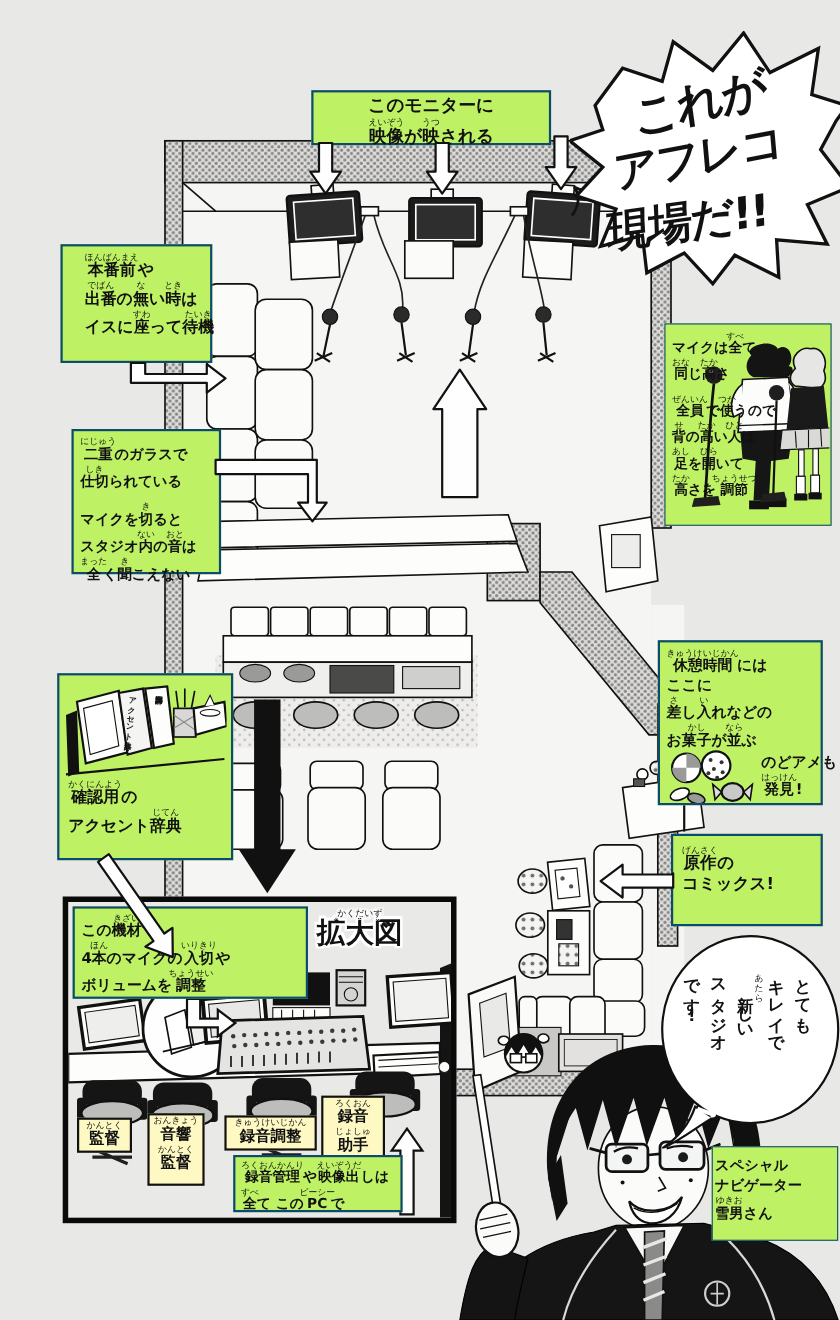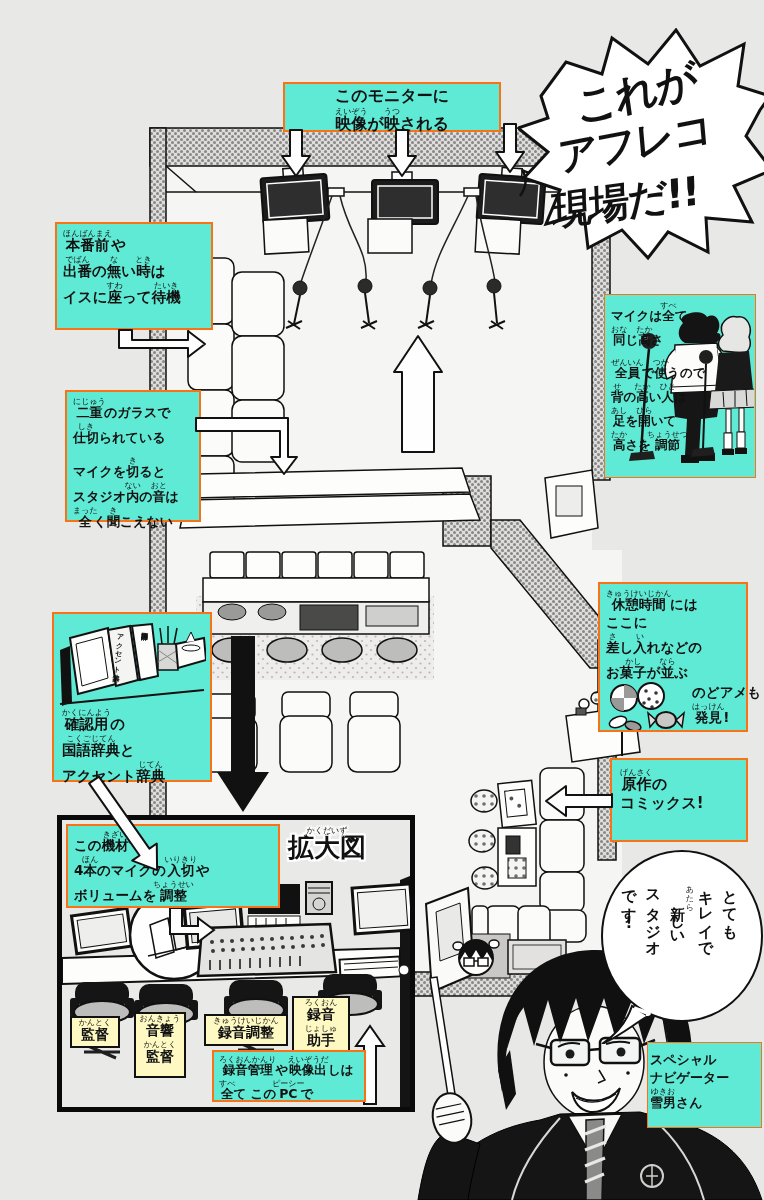--- a/index.html
+++ b/index.html
@@ -1,20 +1,20 @@
 <!DOCTYPE html>
 <html><head>
 <meta charset="utf-8">
 <style>
   html,body{margin:0;padding:0;}
   #page{position:relative;width:764px;height:1200px;background:#e8e8e6;overflow:hidden;
         font-family:"DejaVu Sans",sans-serif;color:#111;}
   svg{display:block;}
   .abs{position:absolute;}
-  .note{position:absolute;background:#5eead4;border:2px solid #f97316;box-sizing:border-box;
+  .note{position:absolute;background:#bef264;border:2px solid #0c4a6e;box-sizing:border-box;
         font-weight:700;color:#111;}
   .rline{white-space:nowrap;}
   .rline.blank{height:9px;line-height:9px;font-size:9px;}
   ruby{ruby-align:center;}
   rt{font-size:8px;font-weight:400;letter-spacing:0;}
   .vtext{writing-mode:vertical-rl;text-orientation:upright;}
   .burst-line{position:absolute;font-weight:900;letter-spacing:-2px;white-space:nowrap;
               transform-origin:left center;color:#111;}
   .inset-label{position:absolute;font-weight:900;
                text-shadow:-2px 0 #fff,2px 0 #fff,0 -2px #fff,0 2px #fff,-2px -2px #fff,2px 2px #fff,-2px 2px #fff,2px -2px #fff;}
@@ -250,21 +250,21 @@
     <div class="burst-line" style="left:58px;top:52px;font-size:42px;transform:rotate(-14deg) skewX(-6deg)">これが</div>
     <div class="burst-line" style="left:40px;top:102px;font-size:40px;transform:rotate(-11deg) skewX(-6deg)">アフレコ</div>
     <div class="burst-line" style="left:34px;top:156px;font-size:40px;transform:rotate(-8deg) skewX(-6deg)">現場だ!!</div>
   </div>
 
   <div class="note" style="left:283px;top:82px;width:218px;height:50px;z-index:5;font-size:16px;text-align:center;padding:2px 0">
       <div class="rline">このモニターに</div>
       <div class="rline"><ruby>映像<rt>えいぞう</rt></ruby>が<ruby>映<rt>うつ</rt></ruby>される</div>
     </div>
 
-  <div class="note" style="left:55px;top:222px;width:158px;height:108px;z-index:5;font-size:14.5px;padding:5px 6px">
+  <div class="note" style="left:55px;top:222px;width:138px;height:108px;z-index:5;font-size:14.5px;padding:5px 20px">
       <div class="rline"><ruby>本番前<rt>ほんばんまえ</rt></ruby>や</div>
       <div class="rline"><ruby>出番<rt>でばん</rt></ruby>の<ruby>無<rt>な</rt></ruby>い<ruby>時<rt>とき</rt></ruby>は</div>
       <div class="rline">イスに<ruby>座<rt>すわ</rt></ruby>って<ruby>待機<rt>たいき</rt></ruby></div>
     </div>
 
   <div class="note" style="left:65px;top:390px;width:136px;height:132px;z-index:5;font-size:13px;padding:5px 6px">
       <div class="rline"><ruby>二重<rt>にじゅう</rt></ruby>のガラスで</div>
       <div class="rline"><ruby>仕切<rt>しき</rt></ruby>られている</div>
       <div class="rline blank">&nbsp;</div>
       <div class="rline">マイクを<ruby>切<rt>き</rt></ruby>ると</div>
@@ -362,21 +362,20 @@
       <line x1="110" y1="27" x2="110" y2="10" stroke="#111" stroke-width="1.5"></line>
       <line x1="116" y1="28" x2="119" y2="12" stroke="#111" stroke-width="1.5"></line>
       <polygon points="118,28 146,22 148,44 120,52" fill="#fdfdfc" stroke="#111" stroke-width="2"></polygon>
       <path d="M128,26 L133,16 L137,25" fill="#fff" stroke="#111"></path>
       <ellipse cx="133" cy="32" rx="9" ry="3" fill="#fff" stroke="#111"></ellipse>
     </svg>
     <div class="spine" style="left:60px;top:15px;height:54px;transform:rotate(6deg)">アクセント辞典</div>
     <div class="spine" style="left:85px;top:13px;height:50px;transform:rotate(4deg)">国語辞典</div>
     <div style="padding-left:4px">
         <div class="rline"><ruby>確認用<rt>かくにんよう</rt></ruby>の</div>
-        <div class="rline"><ruby>国語辞典<rt>こくごじてん</rt></ruby>と</div>
         <div class="rline">アクセント<ruby>辞典<rt>じてん</rt></ruby></div>
       </div>
   </div>
 
   <div class="note" style="left:610px;top:758px;width:138px;height:84px;z-index:5;font-size:15px;padding:8px 8px">
       <div class="rline"><ruby>原作<rt>げんさく</rt></ruby>の</div>
       <div class="rline">コミックス!</div>
     </div>
 
   <div class="abs" style="left:57px;top:815px;width:358px;height:297px;border:5px solid #0a0a0a;box-sizing:border-box;background:#e9e9e8;z-index:4">

